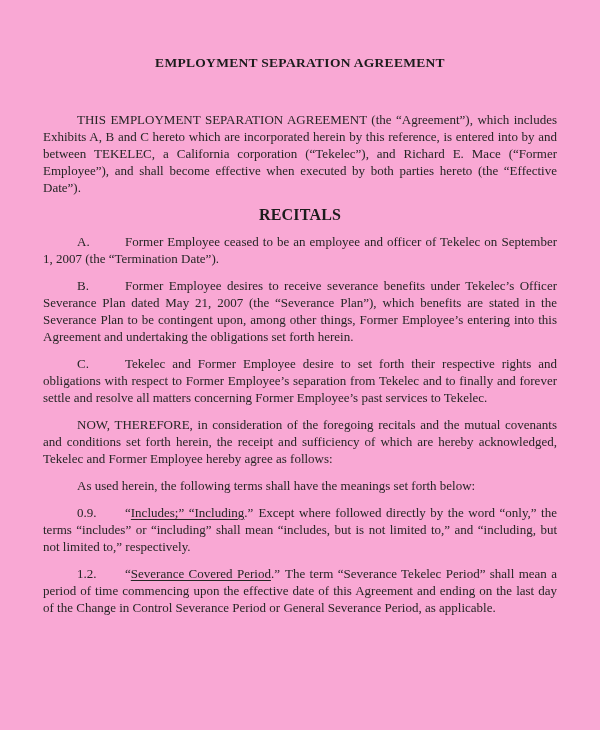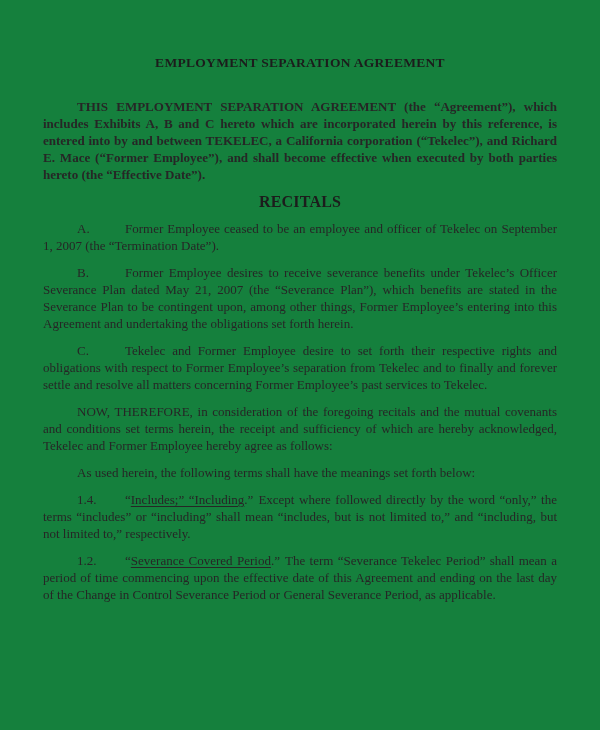--- a/index.html
+++ b/index.html
@@ -6,21 +6,21 @@
     margin: 0;
     padding: 0;
     background: #ffffff;
   }
   .page {
     position: relative;
     width: 600px;
     height: 730px;
     box-sizing: border-box;
     padding: 54px 43px 0 43px;
-    background: #15803d;
+    background: #f9a8d4;
     font-family: "Liberation Serif", "DejaVu Serif", serif;
     font-size: 13px;
     line-height: 17px;
     color: #262626;
     overflow: hidden;
   }
   .page > * {
     margin: 10px 0 0 0;
   }
   .doc-title {
@@ -36,22 +36,21 @@
     font-weight: 700;
     text-align: center;
     letter-spacing: 0.2px;
     color: #1c1c1c;
   }
   .para {
     text-align: justify;
     text-indent: 34px;
   }
   .para.first {
-    margin-top: 27px;
-    font-weight: bold;
+    margin-top: 40px;
   }
   .plabel {
     display: inline-block;
     width: 48px;
     text-indent: 0;
     vertical-align: baseline;
   }
   .sect-heading {
     font-weight: 700;
     color: #1c1c1c;
@@ -80,23 +79,23 @@
 
   <div class="center-heading">RECITALS</div>
 
   <p class="para"><span class="plabel">A.</span><span>Former Employee ceased to be an employee and officer of Tekelec on September 1, 2007 (the “Termination Date”).</span></p>
 
   <p class="para"><span class="plabel">B.</span><span>Former Employee desires to receive severance benefits under Tekelec’s Officer Severance Plan dated May 21, 2007 (the “Severance Plan”), which benefits are stated in the Severance Plan to be contingent upon, among other things, Former Employee’s entering into this Agreement and undertaking the obligations set forth herein.</span></p>
 
   <p class="para"><span class="plabel">C.</span><span>Tekelec and Former Employee desire to set forth their respective rights and obligations with respect to Former Employee’s separation from Tekelec and to finally and forever settle and resolve all matters concerning Former Employee’s past services to Tekelec.</span></p>
 
 
-  <p class="para">NOW, THEREFORE, in consideration of the foregoing recitals and the mutual covenants and conditions set terms herein, the receipt and sufficiency of which are hereby acknowledged, Tekelec and Former Employee hereby agree as follows:</p>
+  <p class="para">NOW, THEREFORE, in consideration of the foregoing recitals and the mutual covenants and conditions set forth herein, the receipt and sufficiency of which are hereby acknowledged, Tekelec and Former Employee hereby agree as follows:</p>
 
 
   <p class="para">As used herein, the following terms shall have the meanings set forth below:</p>
 
-  <p class="para"><span class="plabel">1.4.</span><span>“</span><span class="term">Includes;” “Including</span><span class="term-suffix">.”</span><span>Except where followed directly by the word “only,” the terms “includes” or “including” shall mean “includes, but is not limited to,” and “including, but not limited to,” respectively.</span></p>
+  <p class="para"><span class="plabel">0.9.</span><span>“</span><span class="term">Includes;” “Including</span><span class="term-suffix">.”</span><span>Except where followed directly by the word “only,” the terms “includes” or “including” shall mean “includes, but is not limited to,” and “including, but not limited to,” respectively.</span></p>
 
   <p class="para"><span class="plabel">1.2.</span><span>“</span><span class="term">Severance Covered Period</span><span class="term-suffix">.”</span><span>The term “Severance Tekelec Period” shall mean a period of time commencing upon the effective date of this Agreement and ending on the last day of the Change in Control Severance Period or General Severance Period, as applicable.</span></p>
 
 
 </div>
 
 </body></html>

